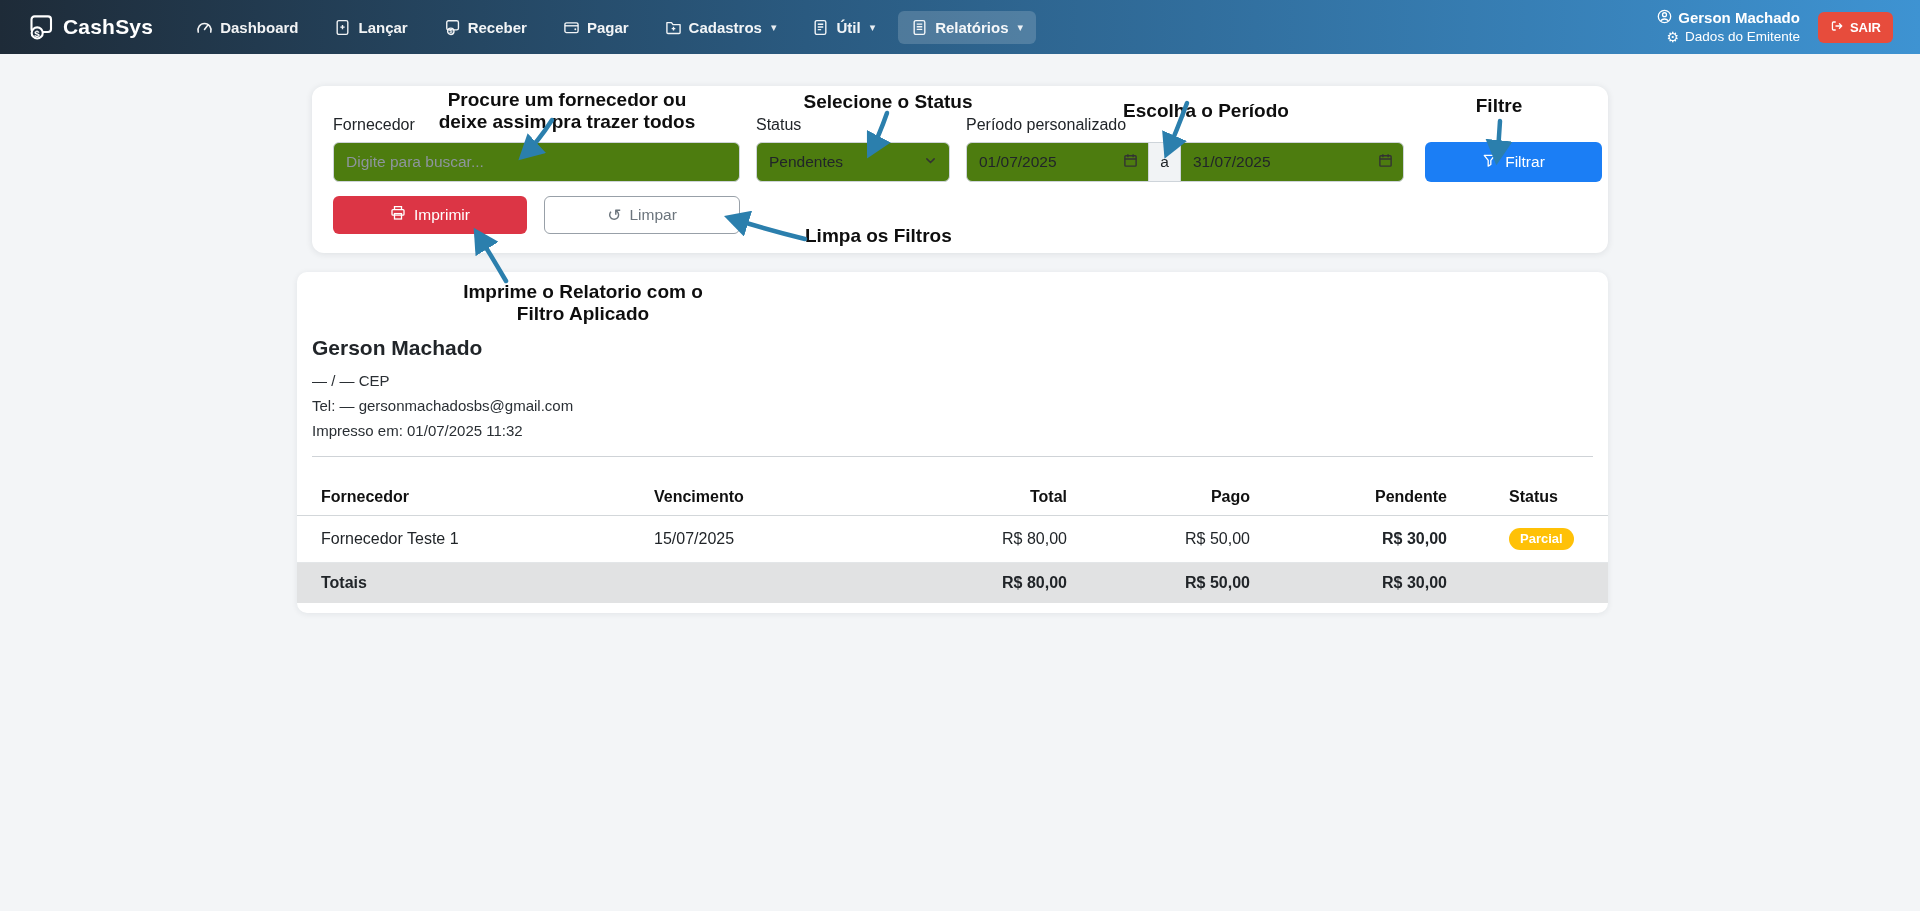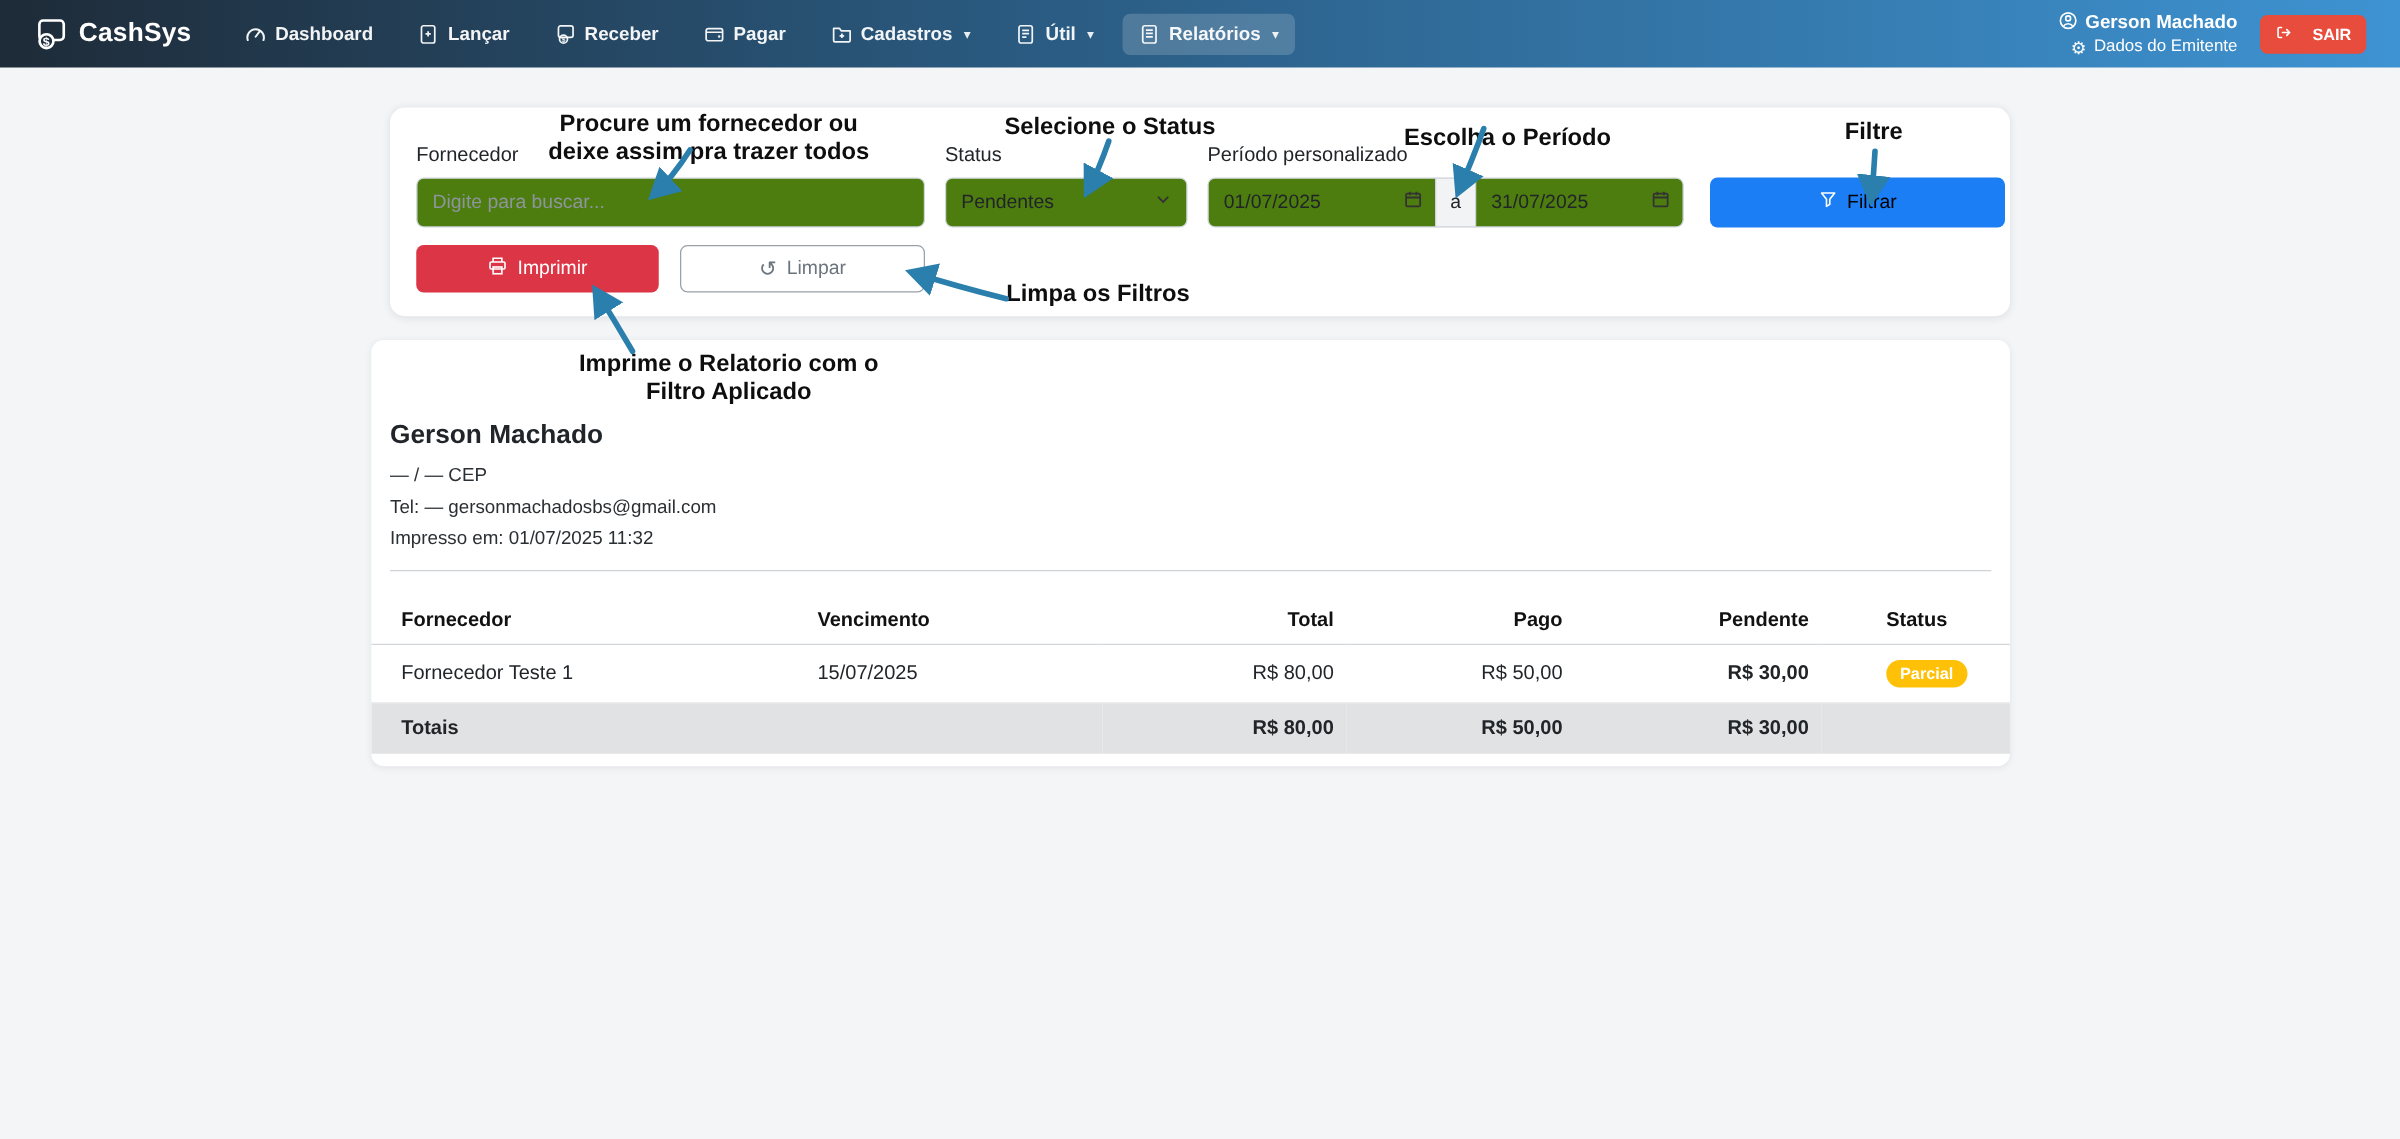--- a/index.html
+++ b/index.html
@@ -25,21 +25,21 @@
   .nav-item.active { background:rgba(255,255,255,.17); }
   .nav-item .caret { font-size:11px; margin-left:2px; opacity:.95; }
   .nav-item svg, .brand svg { display:block; }
   .nav-right { margin-left:auto; display:flex; align-items:center; gap:18px; }
   .user-block { display:flex; flex-direction:column; align-items:flex-end; gap:2px; line-height:1.1; }
   .user-line { display:flex; align-items:center; gap:6px; }
   .user-name { font-size:15px; font-weight:700; }
   .user-sub  { font-size:13.5px; font-weight:400; }
   .gear-glyph { font-size:14px; line-height:1; }
   .sair-btn {
-    display:flex; align-items:center; gap:16px; background:#e74c3c; color:#fff; border:none;
+    display:flex; align-items:center; gap:6px; background:#e74c3c; color:#fff; border:none;
     border-radius:6px; padding:7px 12px; font-size:13px; font-weight:700; cursor:pointer;
     font-family:inherit;
   }
 
   
   .filter-card {
     position:absolute; left:312px; top:86px; width:1296px; height:167px;
     background:#fff; border-radius:12px; box-shadow:0 1px 7px rgba(25,35,45,.10); z-index:1;
   }
   .filter-row { position:absolute; top:29px; left:21px; display:flex; gap:16px; }
@@ -48,29 +48,29 @@
   .ctl {
     height:40px; border:1px solid #ced4da; border-radius:6px; background:#4d7c0f;
     font-size:15.5px; color:#212529; display:flex; align-items:center;
   }
   input.ctl { padding:0 12px; outline:none; width:407px; font-family:inherit; }
   input.ctl::placeholder { color:#8d959d; }
   .select-ctl { width:194px; justify-content:space-between; padding:0 12px; cursor:pointer; }
   .dategroup { display:flex; }
   .date-ctl { width:183px; justify-content:space-between; padding:0 10px 0 12px; cursor:pointer; }
   .date-ctl.first { border-radius:6px 0 0 6px; }
-  .date-ctl.last  { border-radius:0 6px 6px 0; margin-left:-1px; width:167px; }
+  .date-ctl.last  { border-radius:0 6px 6px 0; margin-left:-1px; width:224px; }
   .date-sep {
     width:33px; justify-content:center; border-radius:0; margin-left:-1px;
     background:#f1f3f5; color:#212529;
   }
   .filtrar-group { margin-left:5px; }
   .btn { display:flex; align-items:center; justify-content:center; gap:8px; border:none;
          border-radius:6px; font-size:15.5px; cursor:pointer; font-family:inherit; }
-  .filtrar-btn { width:236px; height:40px; background:#1b7ef5; color:#000000;align-items:center; }
+  .filtrar-btn { width:177px; height:40px; background:#1b7ef5; color:#ffffff;align-items:center; }
   .filter-actions { position:absolute; top:110px; left:21px; display:flex; gap:17px; }
   .imprimir-btn { width:194px; height:38px; background:#dc3545; color:#fff; }
   .limpar-btn { width:196px; height:38px; background:#fff; color:#6c757d; border:1px solid #98a0a8; }
   .reset-glyph { font-size:17px; line-height:1; }
 
   
   .ann { position:absolute; z-index:5; font-weight:700; color:#0e0e0e; font-size:19px;
          line-height:22px; text-align:center; pointer-events:none; }
   .ann-fornecedor { left:380px; top:76px;  width:374px;margin-top:13px; }
   .ann-status     { left:783px; top:91px;  width:210px; }

